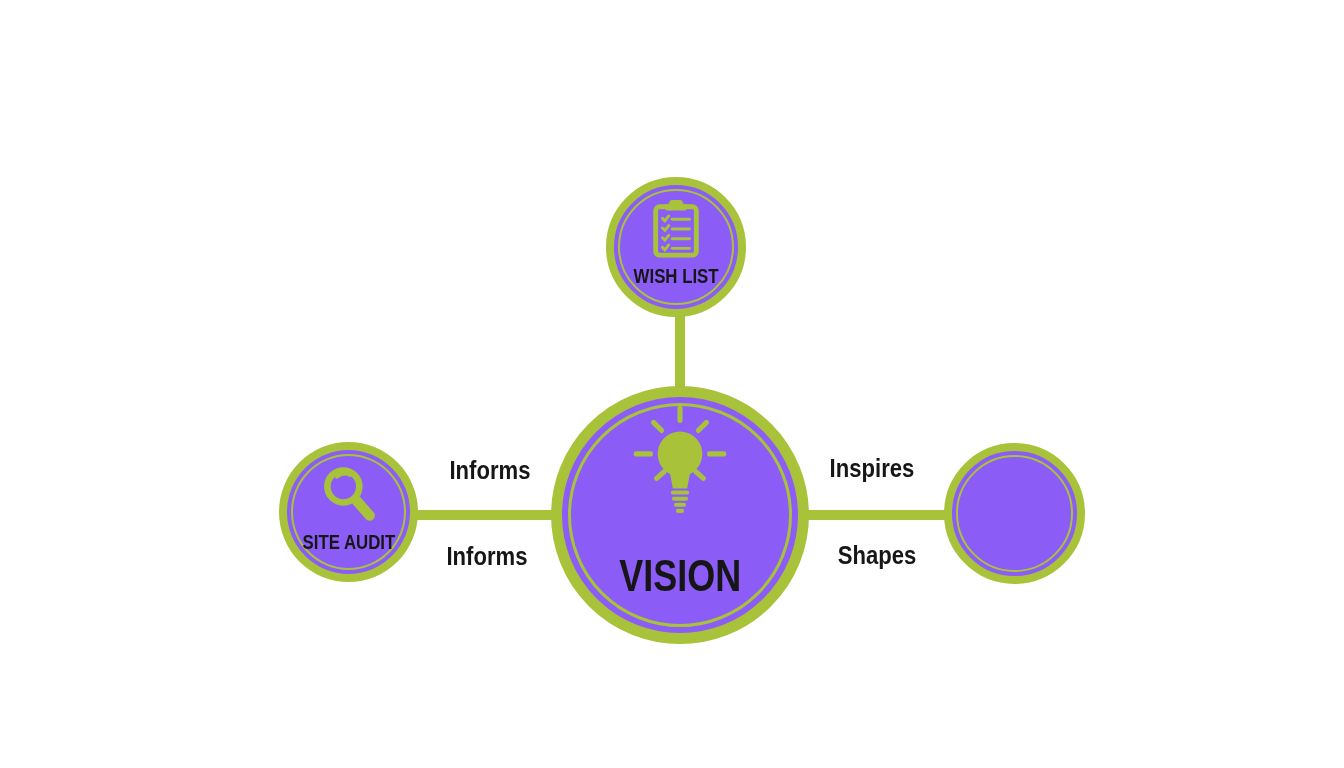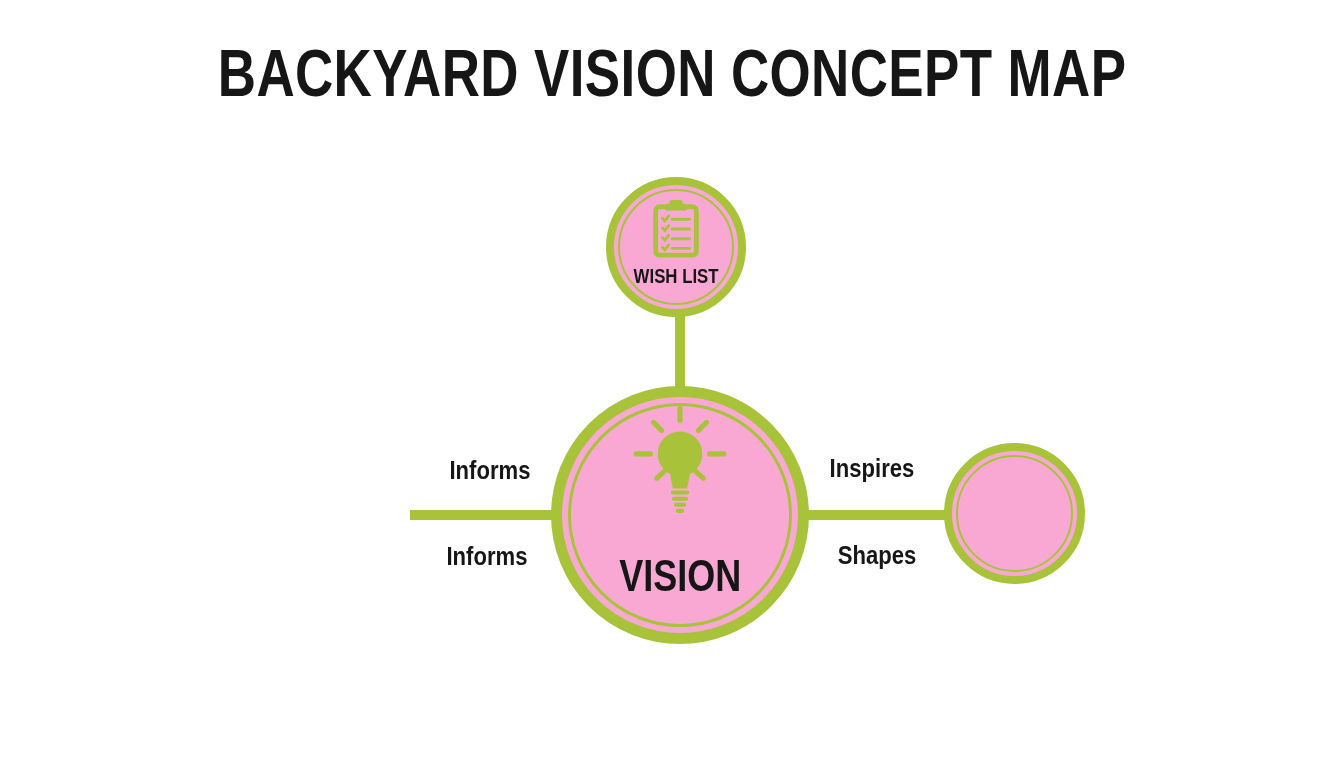--- a/index.html
+++ b/index.html
@@ -15,21 +15,21 @@
     display:inline-block; font-size:67px; font-weight:bold; color:var(--ink);
     white-space:nowrap; transform:scaleX(0.79); transform-origin:center;
     letter-spacing:0.5px;
   }
   
   .connector { position:absolute; background:var(--accent); z-index:1; }
   .conn-v { left:675px; top:310px; width:10px; height:82px; }
   .conn-l { left:410px; top:510px; width:147px; height:10px; }
   .conn-r { left:804px; top:510px; width:146px; height:10px; }
   
-  .node { position:absolute; border-radius:50%; background:#f9a8d4; border:8px solid var(--accent); z-index:2; }
+  .node { position:absolute; border-radius:50%; background:#8b5cf6; border:8px solid var(--accent); z-index:2; }
   .node-inner { position:absolute; inset:4px; border-radius:50%; border:2.5px solid var(--accent); }
   .node-content {
     position:absolute; inset:0; display:flex; flex-direction:column;
     align-items:center; justify-content:center; z-index:3;
   }
   .node-top   { left:606px; top:177px; width:140px; height:140px; }
   .node-left  { left:279px; top:442px; width:139px; height:140px; }
   .node-right { left:944px; top:443px; width:141px; height:141px; }
   .node-center{ left:551px; top:386px; width:258px; height:258px; border-width:11px; }
   .node-center .node-inner { inset:6px; border-width:3px; }
@@ -55,23 +55,20 @@
   
   svg .f { fill:var(--accent); }
   svg .s { stroke:var(--accent); fill:none; }
   svg .w { fill:#ffffff; }
 </style>
 </head>
 <body>
 
 <div class="canvas">
 
-  <div class="title-wrap">
-    <span>BACKYARD VISION CONCEPT MAP</span>
-  </div>
 
   <div class="connector conn-v"></div>
   <div class="connector conn-l"></div>
   <div class="connector conn-r"></div>
 
   <div class="edge-label el-left-top">Informs</div>
   <div class="edge-label el-left-bottom">Informs</div>
   <div class="edge-label el-right-top">Inspires</div>
   <div class="edge-label el-right-bottom">Shapes</div>
 
@@ -114,18 +111,29 @@
           <path d="M11,40 l2.5,2.5 l4,-5"></path>
           <line x1="21" y1="41" x2="39" y2="41"></line>
           <path d="M11,50 l2.5,2.5 l4,-5"></path>
           <line x1="21" y1="51" x2="39" y2="51"></line>
         </g>
       </svg>
       <div class="node-label">WISH LIST</div>
     </div>
   </div>
 
+  <div class="node node-left">
+    <div class="node-inner"></div>
+    <div class="node-content small-content">
+      <svg width="62" height="62" viewBox="0 0 66 66">
+        <circle class="s" stroke-width="7" cx="27" cy="25" r="17"></circle>
+        <path class="s" stroke-width="3.5" stroke-linecap="round" d="M20,15 Q27,9 34,13"></path>
+        <line class="s" stroke-width="11" stroke-linecap="round" x1="41" y1="40" x2="55" y2="56"></line>
+      </svg>
+      <div class="node-label">SITE AUDIT</div>
+    </div>
+  </div>
 
   <div class="node node-right">
     <div class="node-inner"></div>
   </div>
 
 </div>
 
 </body></html>

